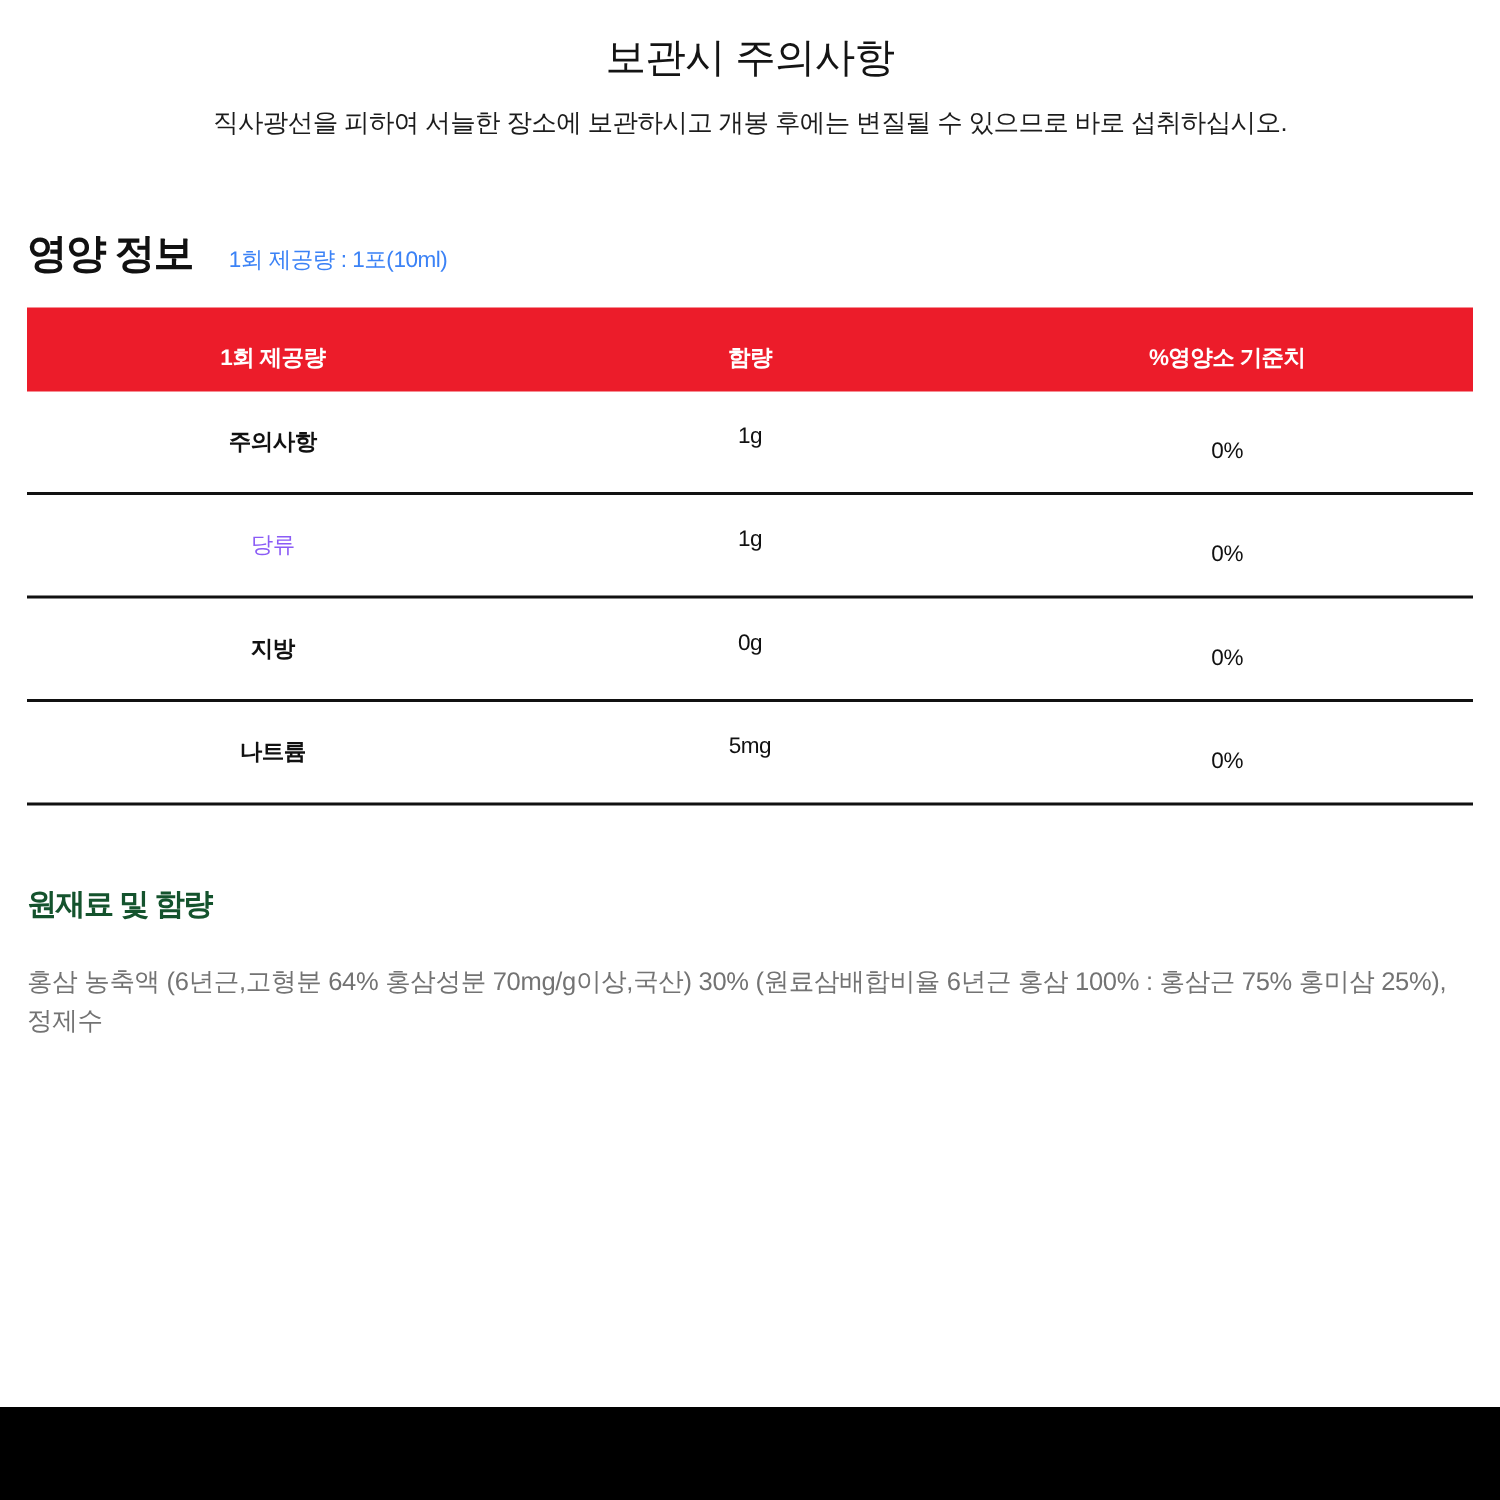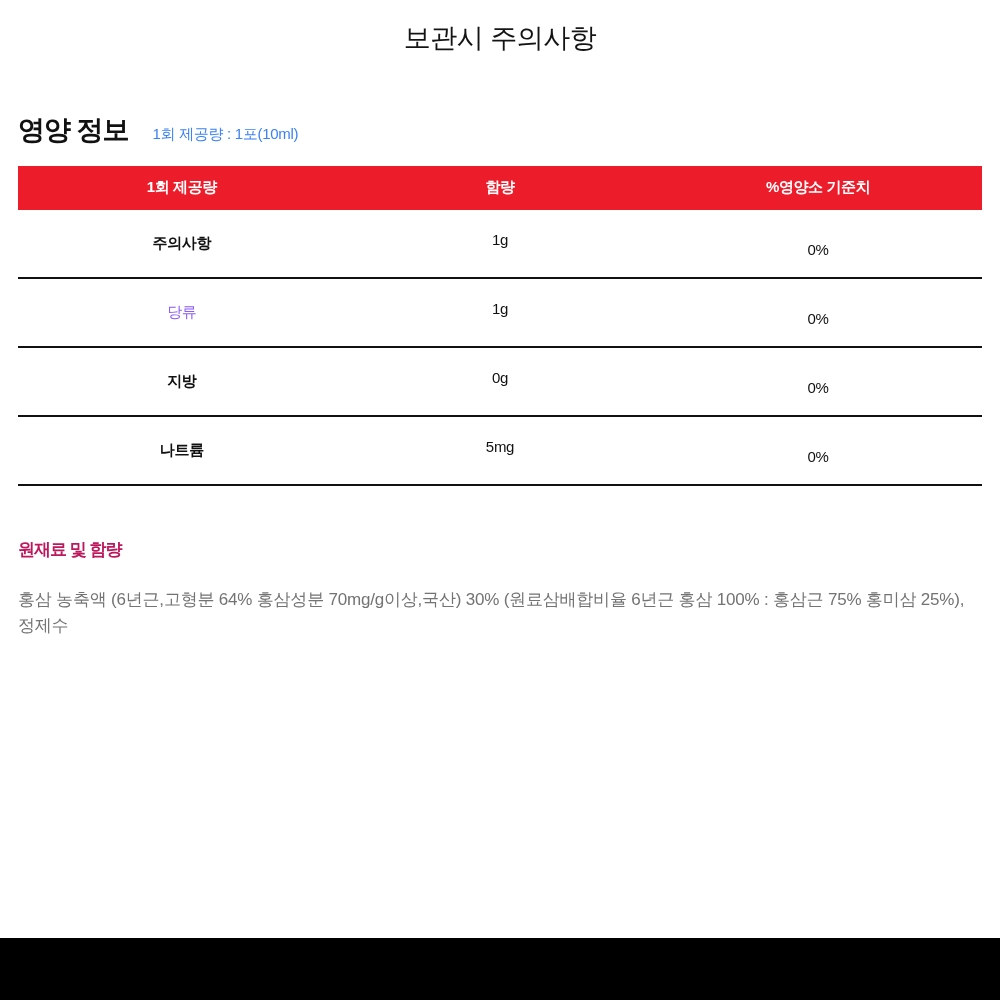--- a/index.html
+++ b/index.html
@@ -69,21 +69,21 @@
     width: 964px;
     border-collapse: collapse;
     table-layout: fixed;
   }
   .nutri-table thead th {
     background: #ec1c2a;
     color: #ffffff;
     font-size: 15px;
     font-weight: 700;
     letter-spacing: -0.4px;
-    padding: 12px 0 13px 0;
+    padding: 24px 0 13px 0;
     text-align: center;
     border: none;
   }
   .nutri-table tbody td {
     border-bottom: 2px solid #111111;
     font-size: 15px;
     color: #111;
     text-align: center;
     height: 54px;
     vertical-align: middle;
@@ -98,24 +98,24 @@
   .cell-amt  { font-weight: 400; }
   .cell-pct  { font-weight: 400; }
 
   
   .nutri-table tbody tr td.cell-amt { padding-bottom: 10px; }
   .nutri-table tbody tr td.cell-pct { padding-top: 12px; }
 
   
   .ingr-title {
     margin: 52px 0 0 18px;
-    font-size: 17px;
+    font-size: 20px;
     font-weight: 700;
     letter-spacing: -1px;
-    color: #be185d;
+    color: #14532d;
   }
   .ingr-body {
     margin: 26px 18px 0 18px;
     font-size: 17px;
     line-height: 1.5;
     color: #737373;
     letter-spacing: -0.2px;
     word-break: keep-all;
   }
 
@@ -129,20 +129,21 @@
     background: #000000;
   }
 </style>
 </head>
 <body>
 
 <div class="page">
 
   <section class="notice">
     <div class="notice-title">보관시 주의사항</div>
+    <div class="notice-body">직사광선을 피하여 서늘한 장소에 보관하시고 개봉 후에는 변질될 수 있으므로 바로 섭취하십시오.</div>
   </section>
 
   <div class="nutri-head">
     <div class="nutri-title">영양 정보</div>
     <div class="nutri-serving">1회 제공량 : 1포(10ml)</div>
   </div>
 
   <table class="nutri-table">
     <colgroup>
       <col class="col-name">

